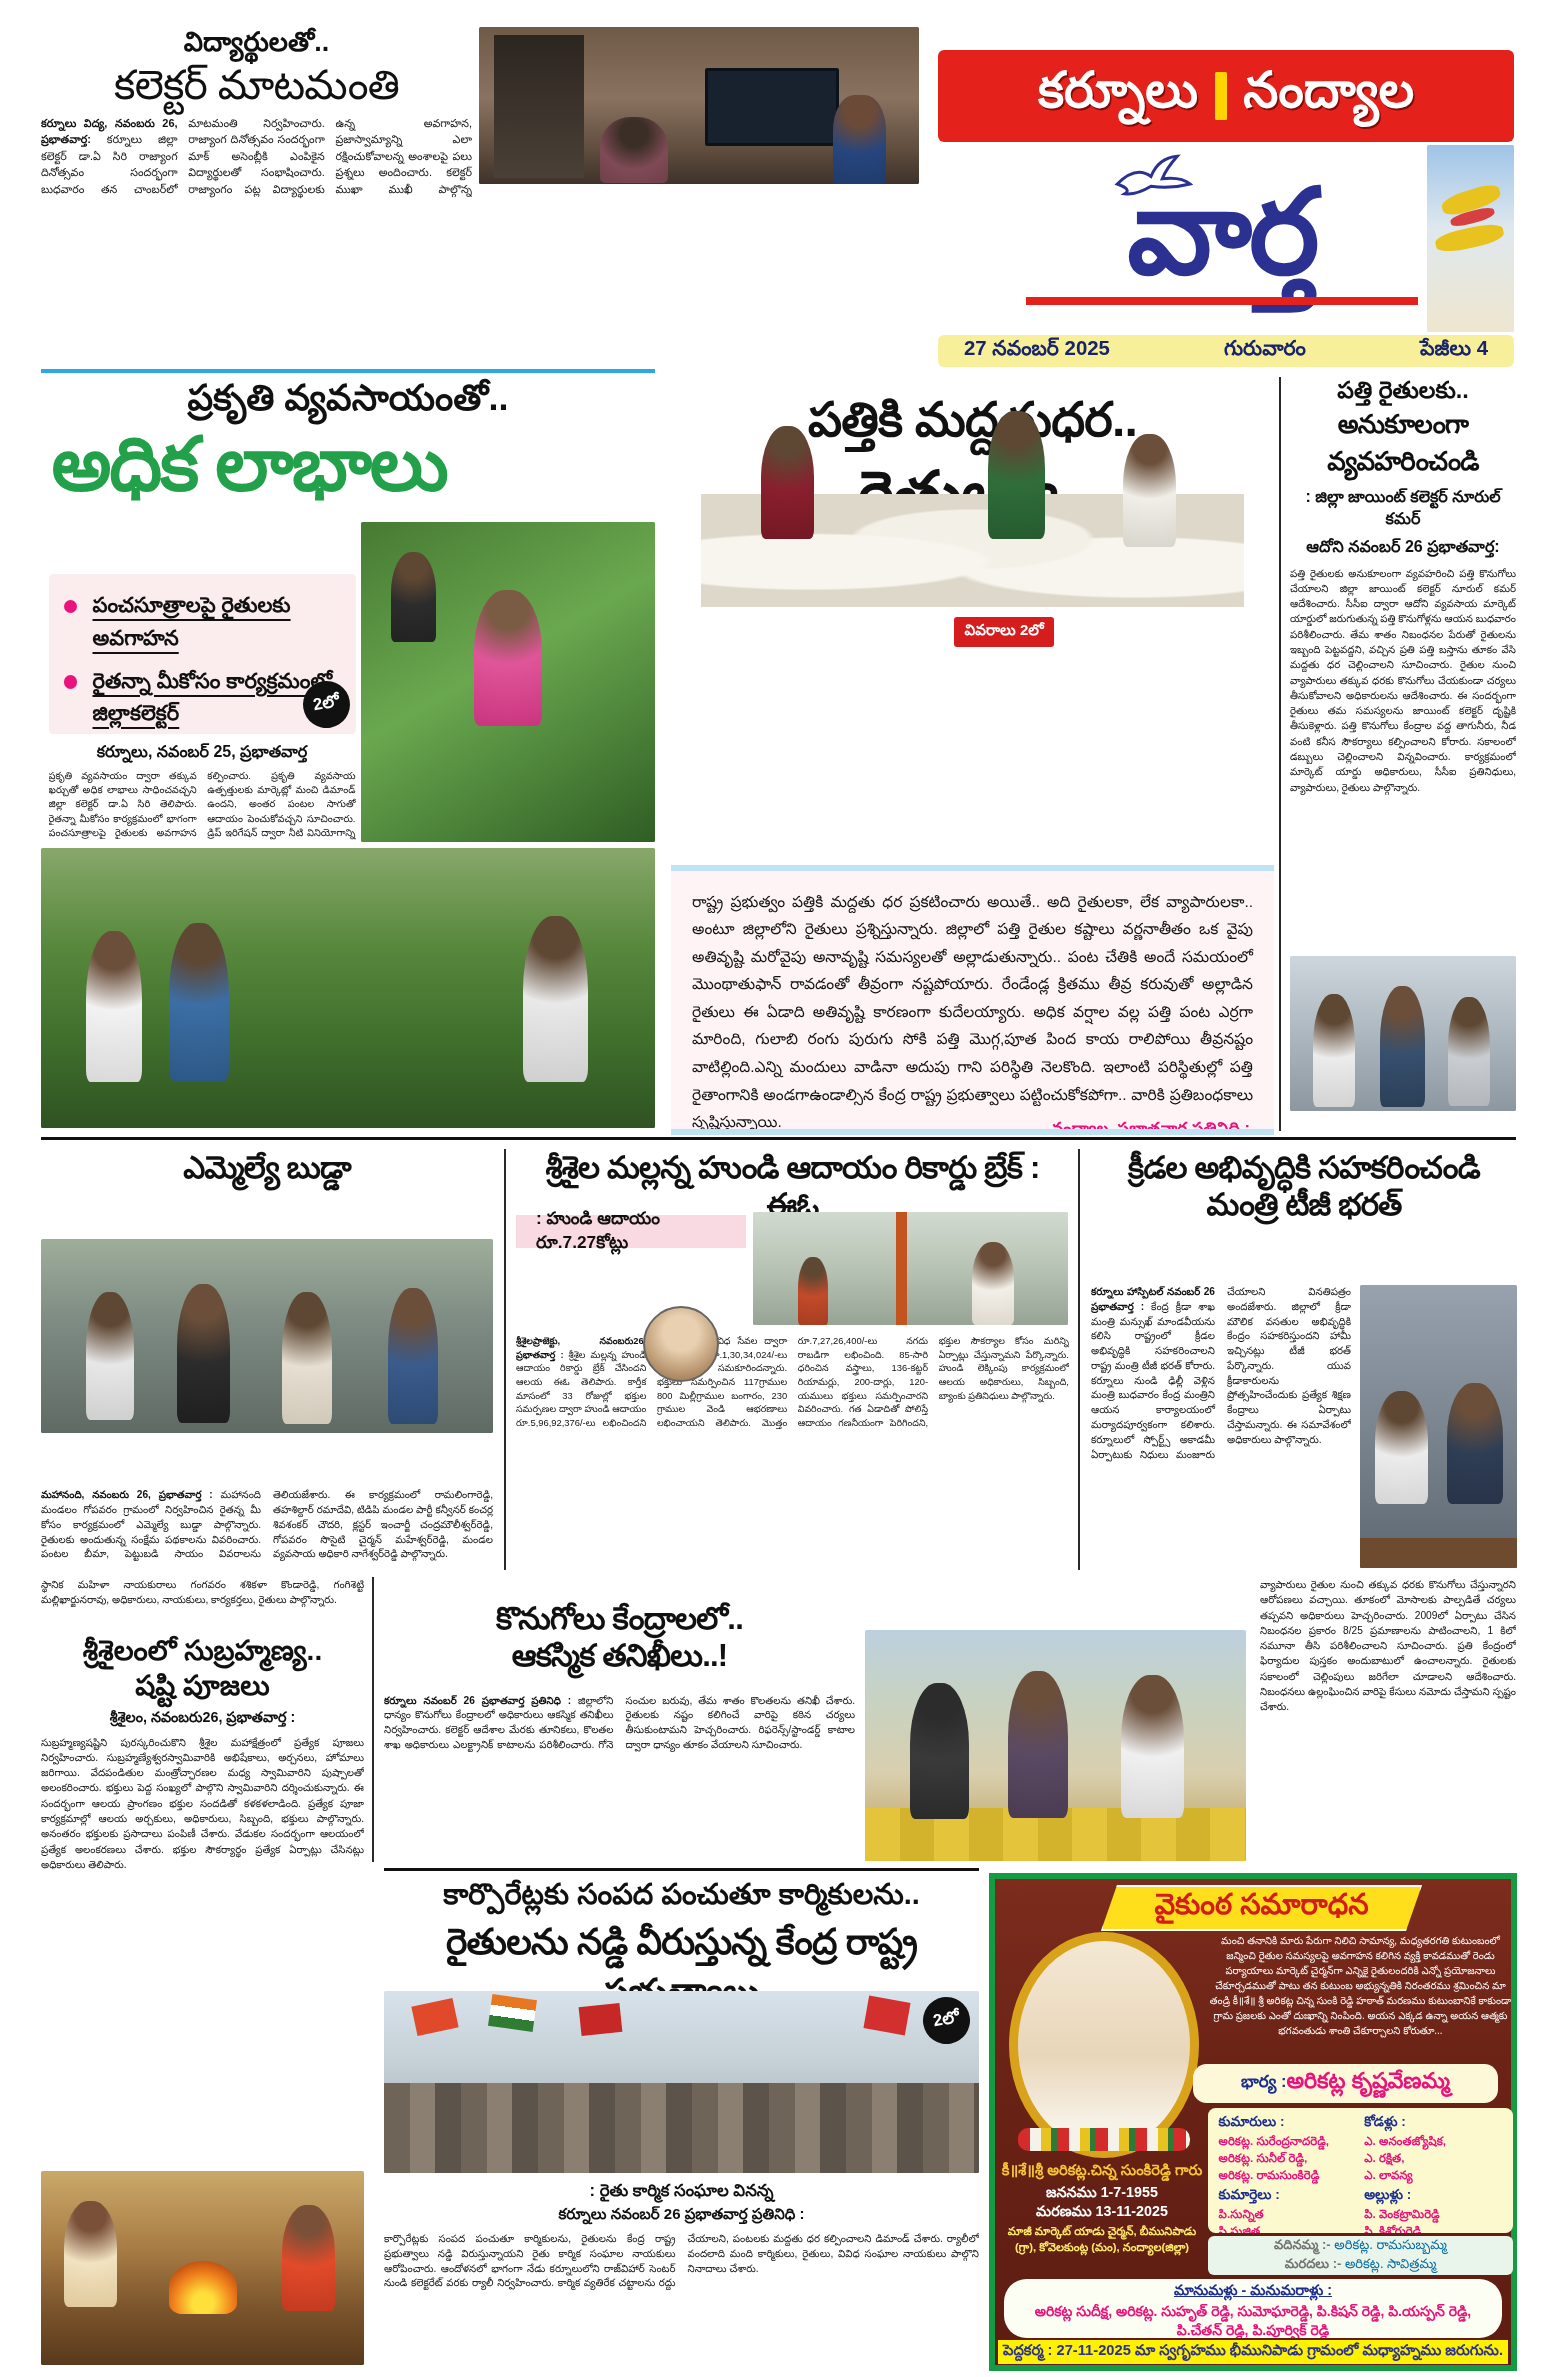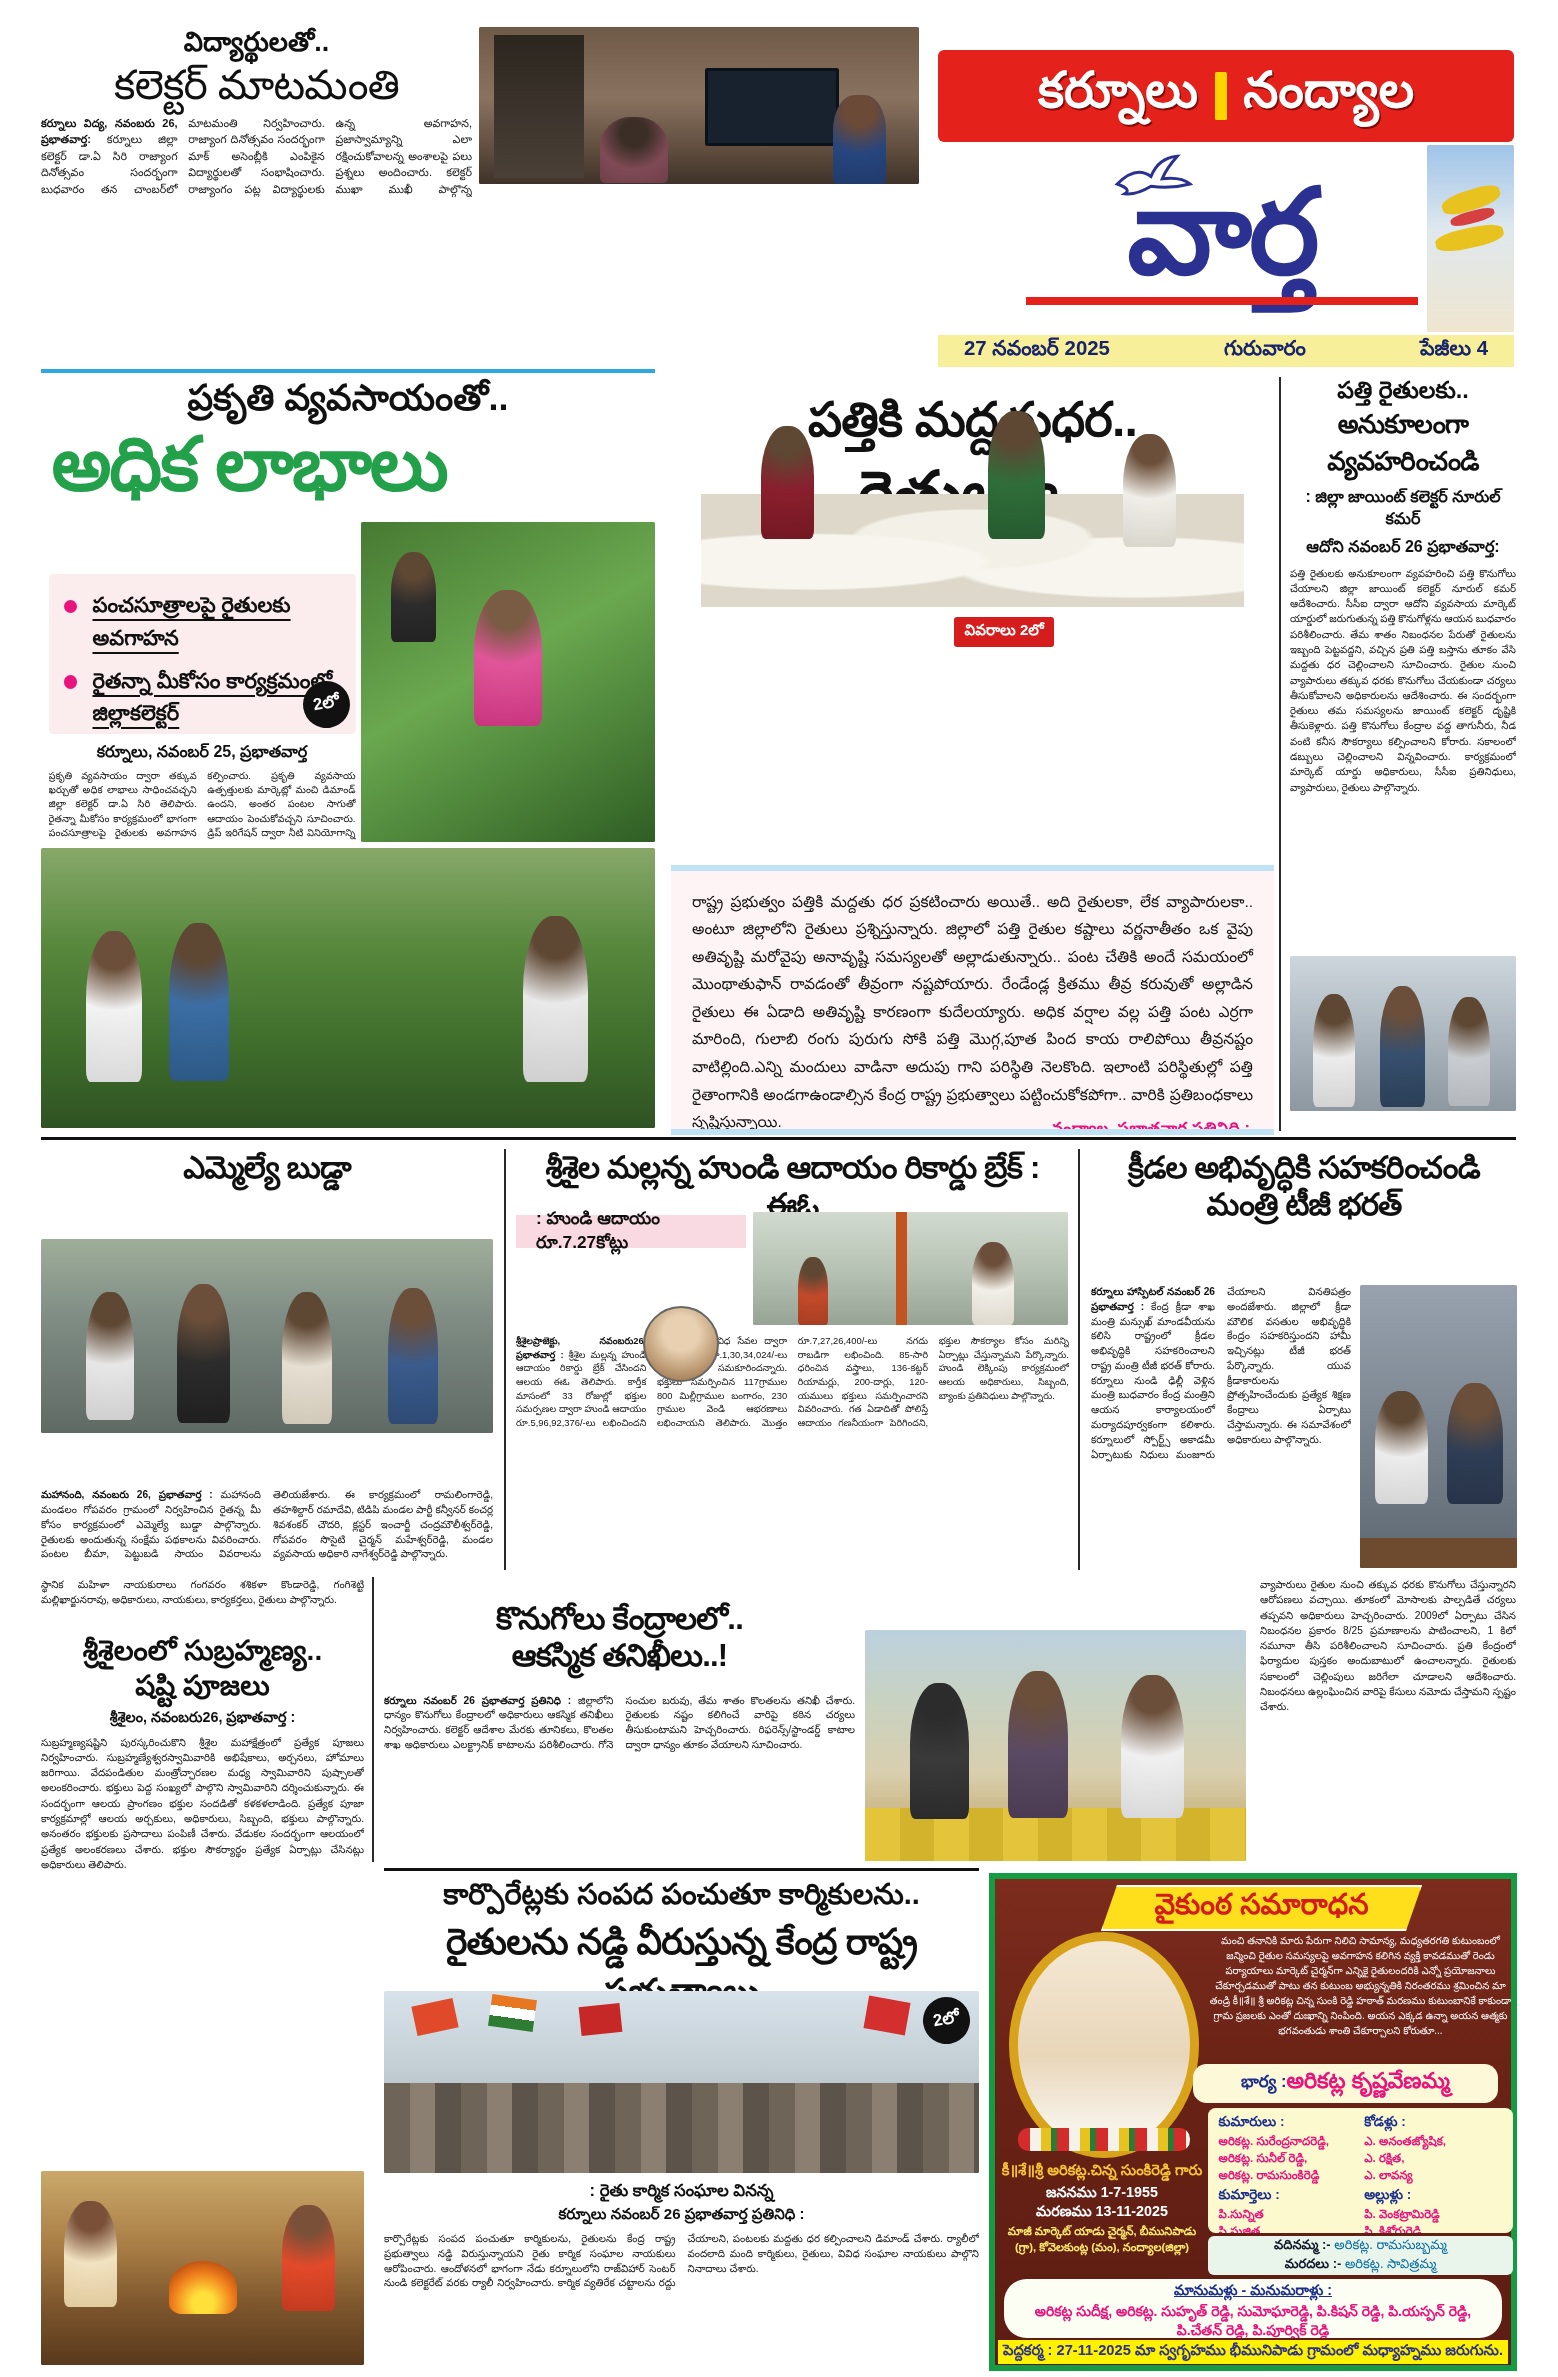--- a/index.html
+++ b/index.html
@@ -23,21 +23,21 @@
      display:flex;align-items:center;justify-content:center;color:#fff;font-size:50px;font-weight:900;
      text-shadow:1.5px 2.3px 0 #7e0d0a;}
   .mast-sep{display:inline-block;width:12px;height:48px;background:#ffd400;margin:0 16.6px;border-radius:1.5px;}
   .mast-row{position:absolute;left:3px;top:118px;width:576px;height:187px;display:flex;}
   .mast-center{flex:1;position:relative;display:flex;flex-direction:column;align-items:center;justify-content:center;}
   .vaartha{font-size:119px;font-weight:900;color:#2b3190;line-height:1;letter-spacing:-3px;}
   .vaartha-underline{width:392px;height:7.5px;background:#e4211b;margin-top:6px;}
   .dove{position:absolute;left:89px;top:4.5px;}
   .mast-datestrip{position:absolute;left:3px;top:308px;width:576px;height:32px;background:#f8ef9a;
      display:flex;align-items:center;justify-content:space-between;padding:0 26px;box-sizing:border-box;
-     color:#17246b;font-weight:800;font-size:20.4px;}
+     color:#17246b;font-weight:800;font-size:20.4px;border-radius:6px;}
   
   .org-kicker{font-size:36px;font-weight:800;}
   .org-headline{font-size:75px;font-weight:900;color:#23a14a;letter-spacing:-2.3px;line-height:1;}
   .pinkbox{position:absolute;left:7.5px;top:197px;width:307px;height:160px;background:#fbecee;border-radius:4.5px;
      padding:15px 12px 7.5px 12px;box-sizing:border-box;}
   .pinkbox ul{margin:0;padding:0;list-style:none;}
   .pinkbox li{position:relative;padding-left:32px;font-size:21px;font-weight:800;line-height:1.55;margin-bottom:10.6px;
      text-decoration:underline;text-decoration-thickness:1.5px;text-underline-offset:6.8px;}
   .pinkbox li::before{content:"";position:absolute;left:3px;top:10.6px;width:13.6px;height:13.6px;border-radius:50%;background:#e8137d;}
   .badge-circle{position:absolute;background:#111;color:#fff;border-radius:50%;width:47px;height:47px;
@@ -81,21 +81,21 @@
   .ad-wifebox{position:absolute;left:198px;top:185px;width:305px;height:39px;background:#fdf8d7;border-radius:13.6px;
       display:flex;align-items:center;justify-content:center;}
   .ad-wife-label{color:#1d2f8c;font-weight:800;font-size:16.6px;}
   .ad-wife-name{color:#e8137d;font-weight:900;font-size:22px;}
   .ad-familybox{position:absolute;left:213px;top:229px;width:305px;height:125px;background:#fdf9cf;border-radius:7.5px;
       padding:6px 10.6px;box-sizing:border-box;display:grid;grid-template-columns:1fr 1fr;column-gap:7.5px;row-gap:3px;overflow:hidden;}
   .fam-label{color:#1d2f8c;font-weight:800;font-size:13.6px;}
   .fam-name{color:#e8137d;font-weight:800;font-size:11.7px;line-height:1.45;}
   .ad-mint{position:absolute;left:213px;top:357px;width:305px;height:39px;background:#e9f5ea;border-radius:6px;
       display:flex;flex-direction:column;align-items:center;justify-content:center;gap:1.5px;font-size:13px;}
-  .mint-label{color:#0f172a;font-weight:800;}
+  .mint-label{color:#737373;font-weight:800;}
   .mint-name{color:#0369a1;font-weight:400;}
   .ad-name{position:absolute;left:6px;top:283px;width:202px;color:#f7c437;font-weight:900;font-size:14.7px;text-align:center;line-height:1.2;}
   .ad-birth{position:absolute;left:6px;top:305px;width:202px;color:#fff;font-weight:800;font-size:14.3px;text-align:center;}
   .ad-death{position:absolute;left:6px;top:324px;width:202px;color:#fff;font-weight:800;font-size:14.3px;text-align:center;}
   .ad-desig{position:absolute;left:6px;top:345px;width:202px;color:#ffe96a;font-weight:700;font-size:11.3px;line-height:1.4;text-align:center;}
   .ad-grandbox{position:absolute;left:9px;top:400px;width:498px;height:59px;background:#fcfdf3;border-radius:22.6px;
       text-align:center;padding-top:3px;box-sizing:border-box;overflow:hidden;}
   .grand-label{color:#1d2f8c;font-weight:800;font-size:14.3px;text-decoration:underline;}
   .grand-names{color:#e8137d;font-weight:800;font-size:14px;line-height:1.35;padding:0 10.6px;}
   .ad-strip{position:absolute;left:3px;top:461px;width:510px;height:24px;background:#fff200;

